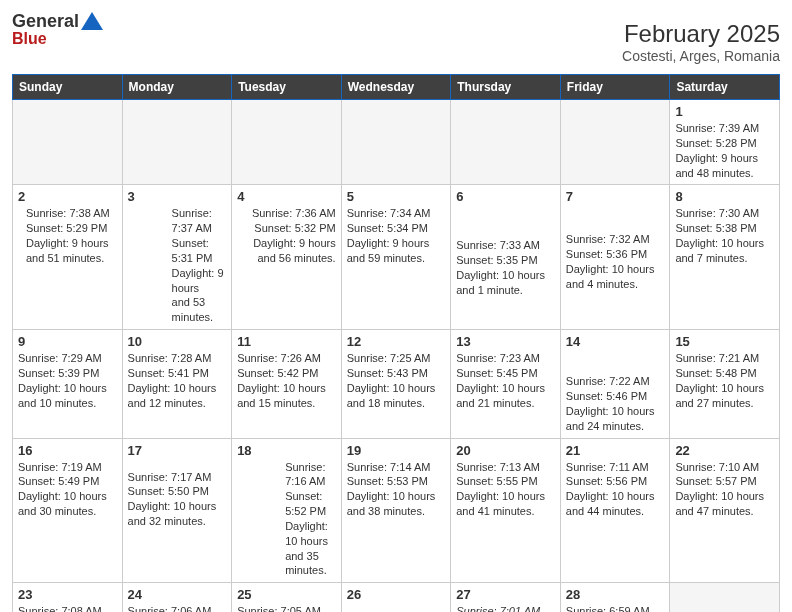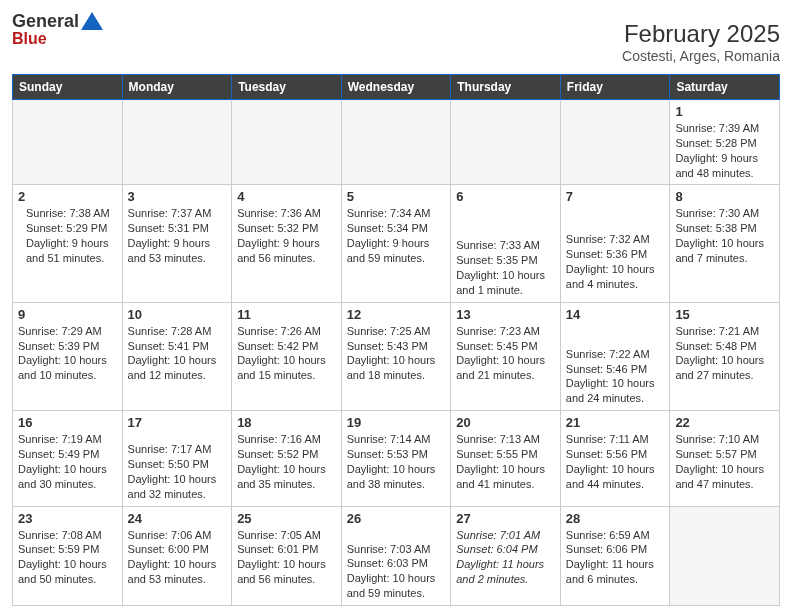--- a/index.html
+++ b/index.html
@@ -133,28 +133,28 @@
         <tr class="week-row">
           <td>
             <div class="day-number">2</div>
             <div class="day-info" style="white-space: pre-line; margin-left: 8px;">Sunrise: 7:38 AM
 Sunset: 5:29 PM
 Daylight: 9 hours
 and 51 minutes.</div>
           </td>
           <td>
             <div class="day-number">3</div>
-            <div class="day-info" style="white-space: pre-line;">Sunrise: 7:37 AM
+            <div class="day-info" style="white-space: pre-line; margin-left: 44px;">Sunrise: 7:37 AM
 Sunset: 5:31 PM
 Daylight: 9 hours
 and 53 minutes.</div>
           </td>
           <td>
             <div class="day-number">4</div>
-            <div class="day-info" style="white-space: pre-line;">Sunrise: 7:36 AM
+            <div class="day-info" style="white-space: pre-line; text-align: right;">Sunrise: 7:36 AM
 Sunset: 5:32 PM
 Daylight: 9 hours
 and 56 minutes.</div>
           </td>
           <td>
             <div class="day-number">5</div>
             <div class="day-info" style="white-space: pre-line;">Sunrise: 7:34 AM
 Sunset: 5:34 PM
 Daylight: 9 hours
 and 59 minutes.</div>
@@ -242,21 +242,21 @@
           </td>
           <td>
             <div class="day-number">17</div>
             <div class="day-info" style="white-space: pre-line; margin-top: 12px;">Sunrise: 7:17 AM
 Sunset: 5:50 PM
 Daylight: 10 hours
 and 32 minutes.</div>
           </td>
           <td>
             <div class="day-number">18</div>
-            <div class="day-info" style="white-space: pre-line;">Sunrise: 7:16 AM
+            <div class="day-info" style="white-space: pre-line; margin-left: 48px;">Sunrise: 7:16 AM
 Sunset: 5:52 PM
 Daylight: 10 hours
 and 35 minutes.</div>
           </td>
           <td>
             <div class="day-number">19</div>
             <div class="day-info" style="white-space: pre-line;">Sunrise: 7:14 AM
 Sunset: 5:53 PM
 Daylight: 10 hours
 and 38 minutes.</div>

